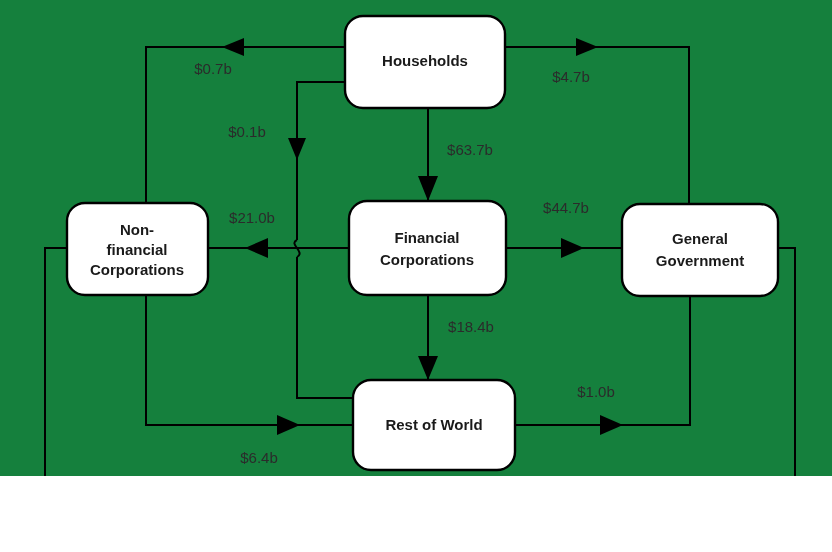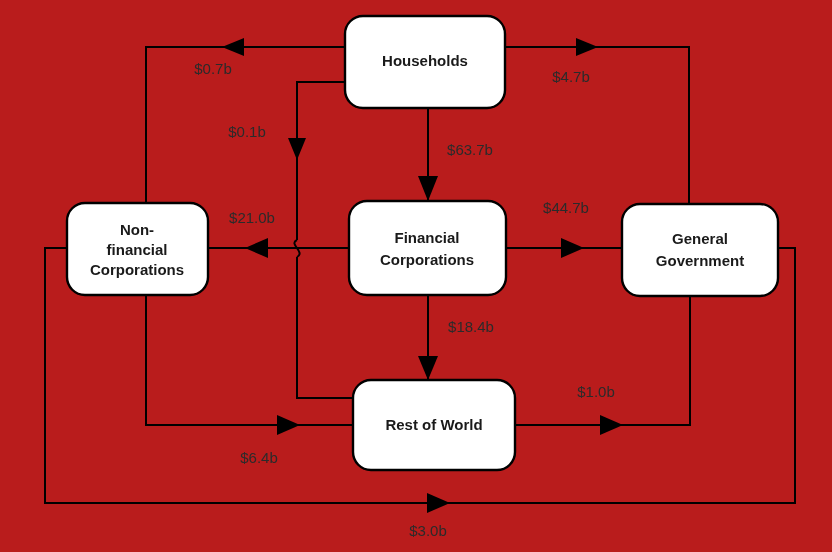--- a/index.html
+++ b/index.html
@@ -3,22 +3,22 @@
 <meta charset="utf-8">
 <style>
   html, body {
     margin: 0;
     padding: 0;
     background: #ffffff;
   }
   #canvas {
     position: relative;
     width: 832px;
-    height: 552px;
-    background: #b91c1c;
+    height: 476px;
+    background: #15803d;
     font-family: "Liberation Sans", sans-serif;
     overflow: hidden;
   }
   #diagram-svg {
     position: absolute;
     left: 0;
     top: 0;
     width: 832px;
     height: 552px;
   }

